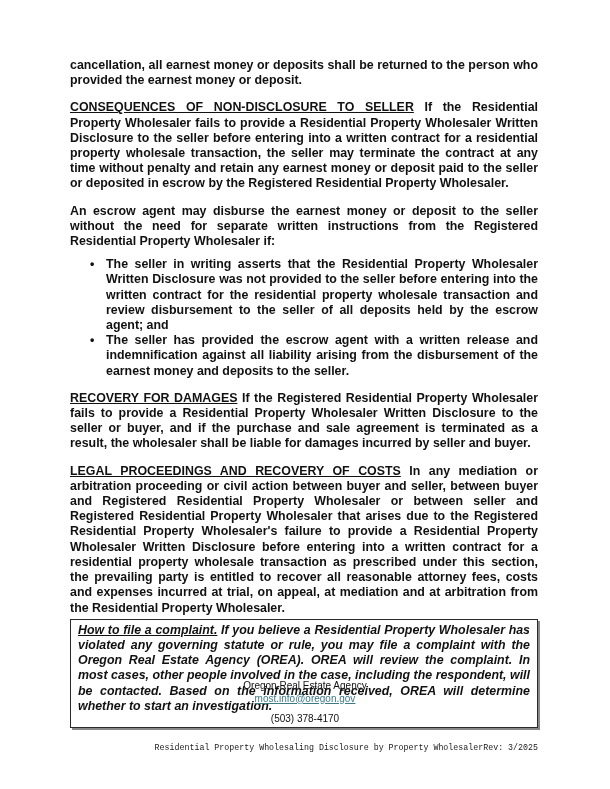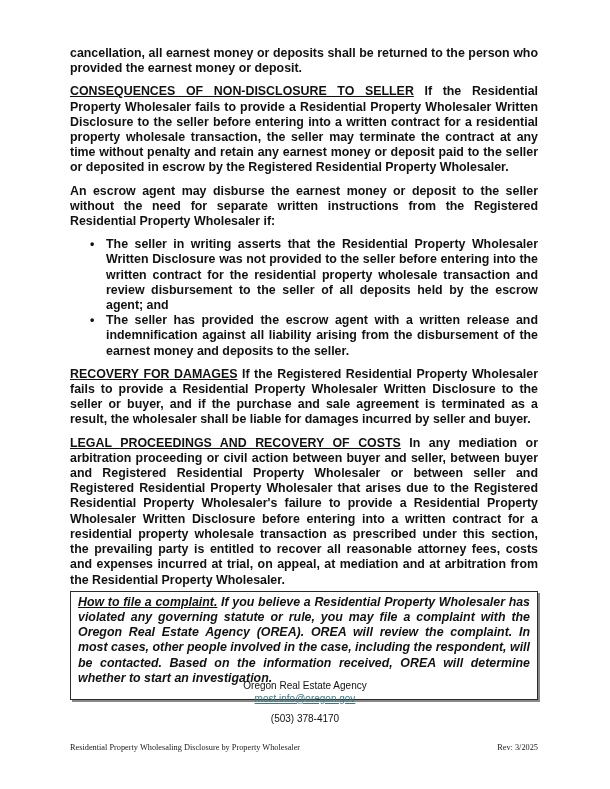--- a/index.html
+++ b/index.html
@@ -3,21 +3,21 @@
 <meta charset="utf-8">
 <style>
   html, body { margin: 0; padding: 0; background: #ffffff; }
   body { width: 610px; height: 789px; position: relative; overflow: hidden; }
   .page {
     position: absolute; left: 70px; top: 46px; width: 468px;
     font-family: "Liberation Sans", sans-serif;
     font-weight: bold; font-size: 12.4px; line-height: 15.2px;
     color: #111111; text-align: justify;
   }
-  p { margin: 0 0 8px 0; }
+  p { margin: 12px 0 8px 0; }
   .heading { text-decoration: underline; }
   ul { margin: 0 0 8px 0; padding: 0 0 0 36px; list-style: none; }
   li { position: relative; margin: 0; }
   li .bullet { position: absolute; left: -16px; top: 0; font-weight: bold; }
   .box {
     border: 1.5px solid #2a2a2a;
     box-shadow: 2px 2px 0 #888888;
     padding: 3px 7px 13px 7px;
     margin: 0 0 0 0;
     font-style: italic;
@@ -25,22 +25,22 @@
   .box p { margin: 0; }
   .contact {
     position: absolute; left: 0; width: 610px; top: 672px;
     font-family: "Liberation Sans", sans-serif; font-weight: normal;
     font-size: 10px; line-height: 12.5px; text-align: center; color: #111;
   }
   .contact .link { color: #3b7a86; text-decoration: underline; display: block; }
   .contact div { display: block; margin-top: 8px; }
   .footer {
     position: absolute; left: 70px; width: 468px; top: 743px;
-    font-family: Liberation Serif, serif; font-size: 8.3px; color: #222;
-    display: flex; justify-content: space-between;
+    font-family: Liberation Mono, monospace; font-size: 8.3px; color: #222;
+    display: flex; justify-content: flex-end;
   }
 </style>
 </head>
 <body>
 
 <div class="page">
   <p>cancellation, all earnest money or deposits shall be returned to the person who provided the earnest money or deposit.</p>
 
   <p><span class="heading">CONSEQUENCES OF NON-DISCLOSURE TO SELLER</span><span> If the Residential Property Wholesaler fails to provide a Residential Property Wholesaler Written Disclosure to the seller before entering into a written contract for a residential property wholesale transaction, the seller may terminate the contract at any time without penalty and retain any earnest money or deposit paid to the seller or deposited in escrow by the Registered Residential Property Wholesaler.</span></p>
 

